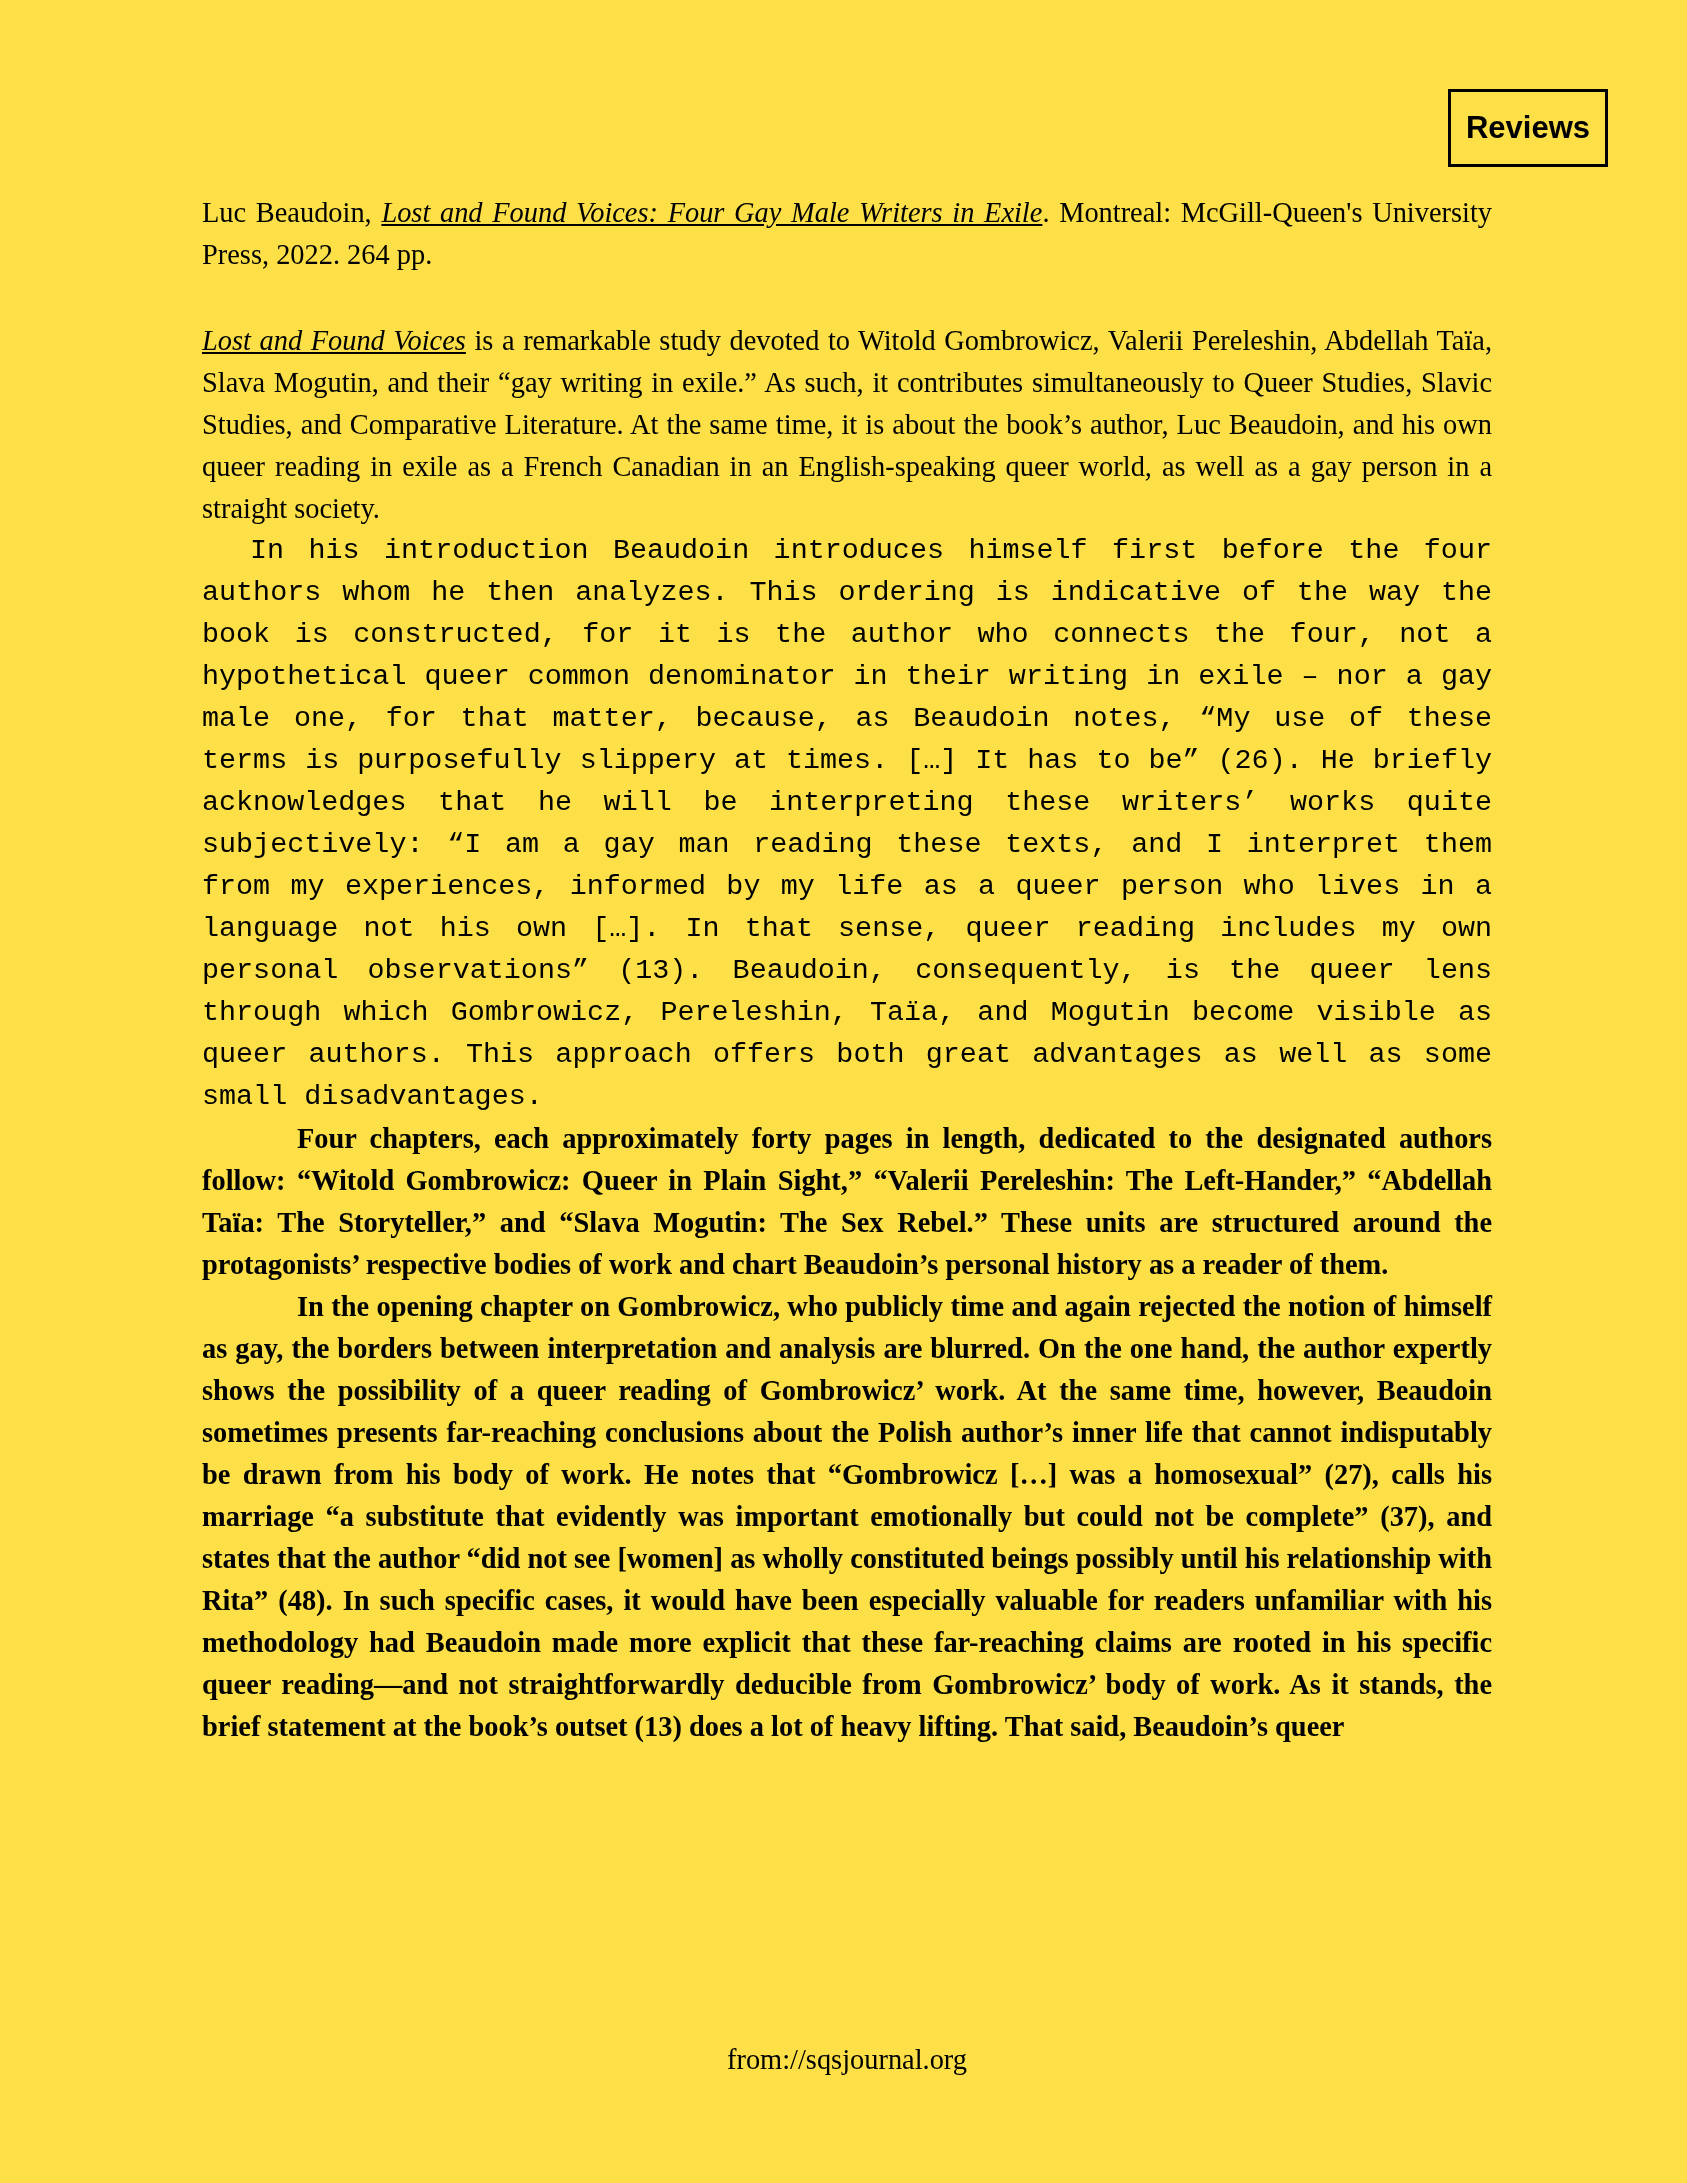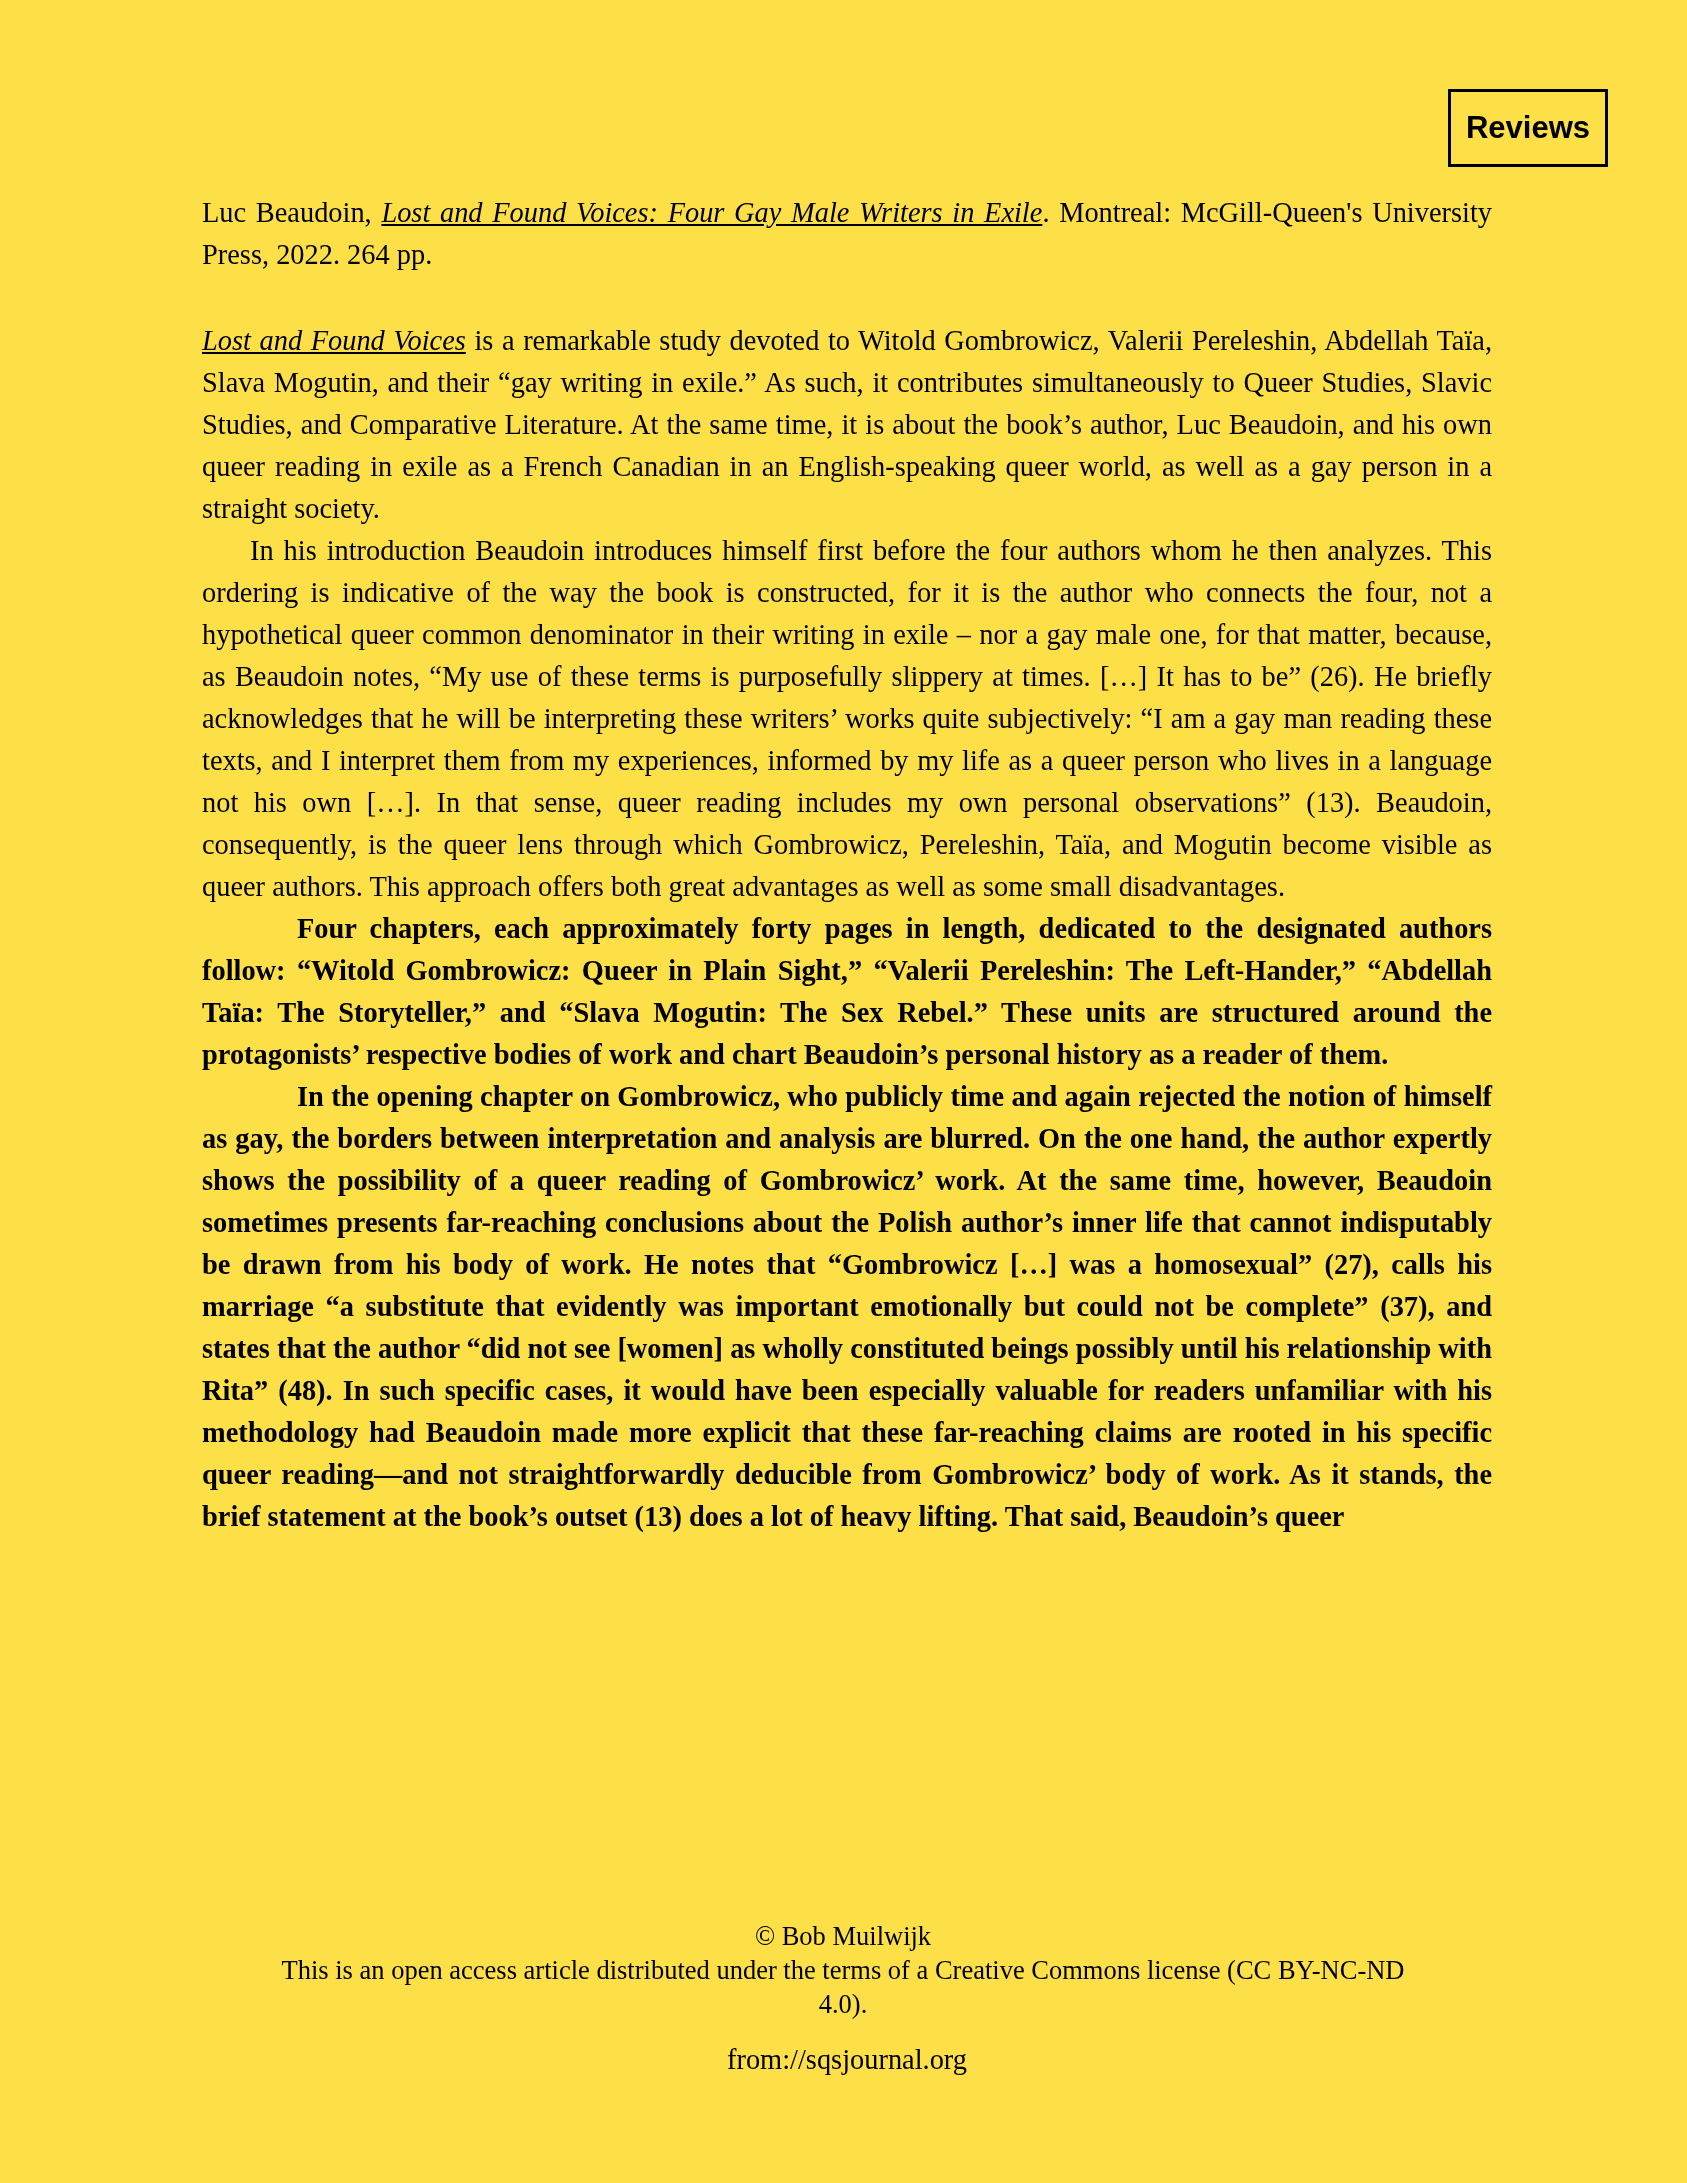--- a/index.html
+++ b/index.html
@@ -49,20 +49,21 @@
   }
   .citation {
     margin-bottom: 44px !important;
   }
   .em {
     font-style: italic;
     text-decoration: underline;
   }
   .indent-sm {
     text-indent: 48px;
+    font-family: Liberation Mono, monospace;
   }
   .indent-lg {
     text-indent: 95px;
     font-weight: bold;
   }
   .footer {
     position: absolute;
     left: 261px;
     top: 1919px;
     width: 1164px;
@@ -100,21 +101,17 @@
     <p><span class="em">Lost and Found Voices</span><span> is a remarkable study devoted to Witold Gombrowicz, Valerii Pereleshin, Abdellah Taïa, Slava Mogutin, and their “gay writing in exile.” As such, it contributes simultaneously to Queer Studies, Slavic Studies, and Comparative Literature. At the same time, it is about the book’s author, Luc Beaudoin, and his own queer reading in exile as a French Canadian in an English-speaking queer world, as well as a gay person in a straight society.</span></p>
 
     <p class="indent-sm">In his introduction Beaudoin introduces himself first before the four authors whom he then analyzes. This ordering is indicative of the way the book is constructed, for it is the author who connects the four, not a hypothetical queer common denominator in their writing in exile – nor a gay male one, for that matter, because, as Beaudoin notes, “My use of these terms is purposefully slippery at times. […] It has to be” (26). He briefly acknowledges that he will be interpreting these writers’ works quite subjectively: “I am a gay man reading these texts, and I interpret them from my experiences, informed by my life as a queer person who lives in a language not his own […]. In that sense, queer reading includes my own personal observations” (13). Beaudoin, consequently, is the queer lens through which Gombrowicz, Pereleshin, Taïa, and Mogutin become visible as queer authors. This approach offers both great advantages as well as some small disadvantages.</p>
 
     <p class="indent-lg">Four chapters, each approximately forty pages in length, dedicated to the designated authors follow: “Witold Gombrowicz: Queer in Plain Sight,” “Valerii Pereleshin: The Left-Hander,” “Abdellah Taïa: The Storyteller,” and “Slava Mogutin: The Sex Rebel.” These units are structured around the protagonists’ respective bodies of work and chart Beaudoin’s personal history as a reader of them.</p>
 
     <p class="indent-lg">In the opening chapter on Gombrowicz, who publicly time and again rejected the notion of himself as gay, the borders between interpretation and analysis are blurred. On the one hand, the author expertly shows the possibility of a queer reading of Gombrowicz’ work. At the same time, however, Beaudoin sometimes presents far-reaching conclusions about the Polish author’s inner life that cannot indisputably be drawn from his body of work. He notes that “Gombrowicz […] was a homosexual” (27), calls his marriage “a substitute that evidently was important emotionally but could not be complete” (37), and states that the author “did not see [women] as wholly constituted beings possibly until his relationship with Rita” (48). In such specific cases, it would have been especially valuable for readers unfamiliar with his methodology had Beaudoin made more explicit that these far-reaching claims are rooted in his specific queer reading—and not straightforwardly deducible from Gombrowicz’ body of work. As it stands, the brief statement at the book’s outset (13) does a lot of heavy lifting. That said, Beaudoin’s queer</p>
 
   </div>
 
-  <div class="footer">
-    <p>© Bob Muilwijk</p>
-    <p>This is an open access article distributed under the terms of a Creative Commons license (CC BY-NC-ND 4.0).</p>
-  </div>
 
   <div class="site-url">from://sqsjournal.org</div>
 
 </div>
 
 
 </body></html>

